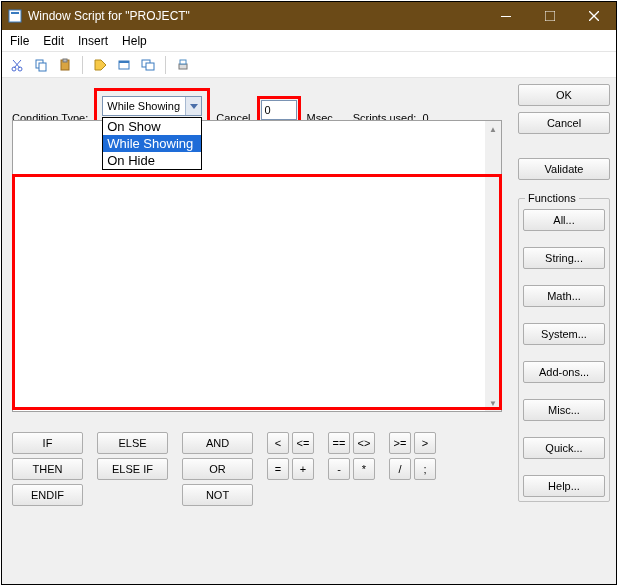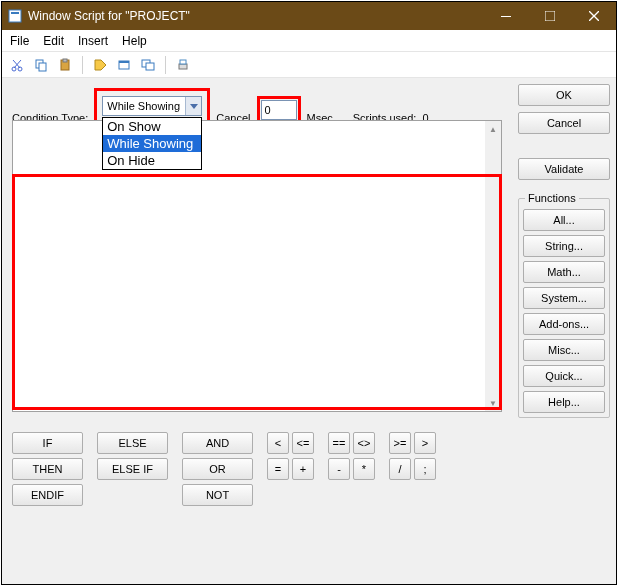--- a/index.html
+++ b/index.html
@@ -211,21 +211,21 @@
       </div>
     </div>
 
     <div class="right-col">
       <div class="btn">OK</div>
       <div class="btn">Cancel</div>
       <div style="height:12px;"></div>
       <div class="btn">Validate</div>
       <div class="group-frame">
         <div class="group-title">Functions</div>
-        <div style="display:flex;flex-direction:column;gap:4px;">
+        <div style="display:flex;flex-direction:column;gap:16px;">
           <div class="btn">All...</div>
           <div class="btn">String...</div>
           <div class="btn">Math...</div>
           <div class="btn">System...</div>
           <div class="btn">Add-ons...</div>
           <div class="btn">Misc...</div>
           <div class="btn">Quick...</div>
           <div class="btn">Help...</div>
         </div>
       </div>

